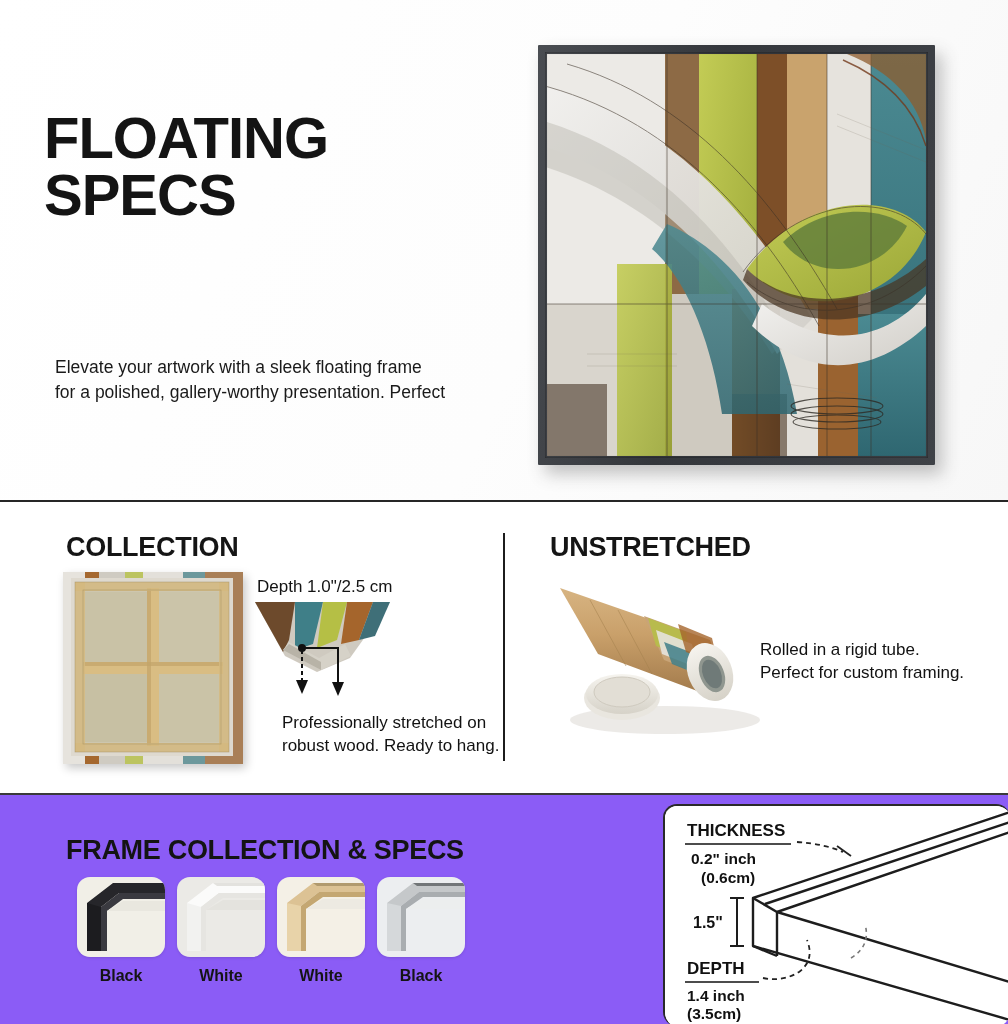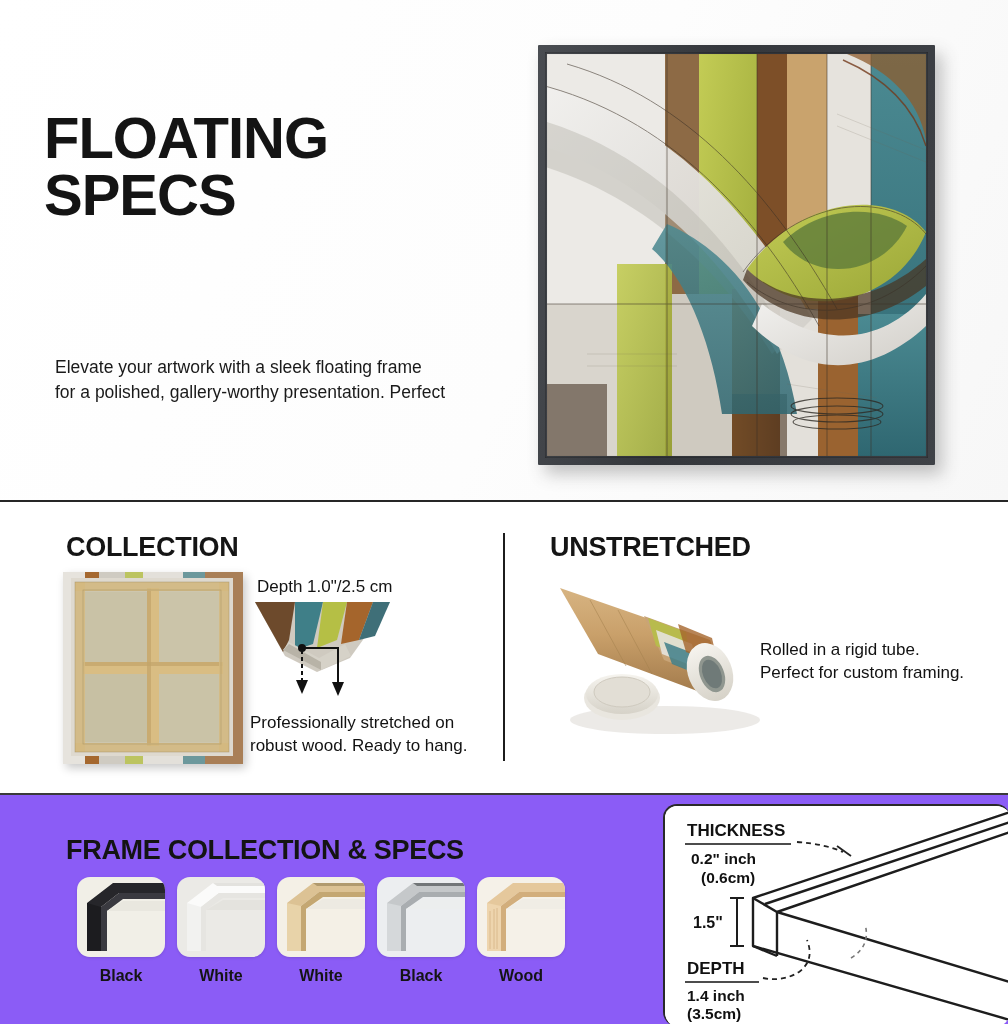--- a/index.html
+++ b/index.html
@@ -53,21 +53,21 @@
       overflow:hidden;box-shadow:3px 4px 9px rgba(0,0,0,.22);}
   .canvas-photo svg{display:block;width:100%;height:100%;}
 
   .depth-label{position:absolute;left:257px;top:75px;font-size:17px;color:#131313;white-space:nowrap;}
   .depth-img{position:absolute;left:255px;top:98px;width:135px;height:72px;overflow:hidden;}
   .depth-img svg{display:block;width:100%;height:100%;}
   .depth-arrows{position:absolute;left:290px;top:140px;width:80px;height:60px;}
   .depth-arrows svg{display:block;width:100%;height:100%;}
   .stretch-note{position:absolute;left:250px;top:210px;width:250px;
       font-size:17px;line-height:1.35;color:#121212;}
-  .stretch-note span{display:block;}
+  .stretch-note span{display:block;margin-left:32px;}
 
   
   .tube-photo{position:absolute;left:560px;top:78px;width:200px;height:160px;overflow:hidden;}
   .tube-photo svg{display:block;width:100%;height:100%;}
   .tube-note{position:absolute;left:760px;top:136px;width:250px;
       font-size:17px;line-height:1.38;color:#121212;}
   .tube-note span{display:block;}
 
   
   .sec3{position:absolute;left:0;top:795px;width:1008px;height:229px;background:#8b5cf6;}
@@ -376,37 +376,20 @@
             <path d="M 10 26 L 36 6 L 88 6 L 88 15 L 42 15 L 24 29 L 24 74 L 10 74 Z" fill="#c5c8ca"></path>
             <path d="M 24 29 L 42 15 L 88 15 L 88 20 L 46 20 L 29 32 L 29 74 L 24 74 Z" fill="#a9adb0"></path>
             <path d="M 10 26 L 24 29 L 24 74 L 10 74 Z" fill="#d5d8da"></path>
             <path d="M 29 32 L 88 32 L 88 22 L 46 22 Z" fill="#eceeee"></path>
             <path d="M 36 6 L 88 6 L 88 9 L 40 9 Z" fill="#4e5356" opacity=".7"></path>
           </svg>
         </div>
         <div class="sw-label">Black</div>
       </div>
 
-      <div class="swatch">
-        <div class="sw-box">
-          <svg viewBox="0 0 88 80" preserveAspectRatio="none">
-            <rect width="88" height="80" fill="#f5f1e8"></rect>
-            <path d="M 10 26 L 36 6 L 88 6 L 88 15 L 42 15 L 24 29 L 24 74 L 10 74 Z" fill="#e5c89c"></path>
-            <path d="M 24 29 L 42 15 L 88 15 L 88 20 L 46 20 L 29 32 L 29 74 L 24 74 Z" fill="#d2ae7c"></path>
-            <path d="M 10 26 L 24 29 L 24 74 L 10 74 Z" fill="#eed5ae"></path>
-            <path d="M 29 32 L 88 32 L 88 22 L 46 22 Z" fill="#f0ede5"></path>
-            <g stroke="#c59f6d" stroke-width=".8" opacity=".6">
-              <path d="M 13 34 L 13 72"></path>
-                <path d="M 17 32 L 17 72"></path>
-                <path d="M 20 31 L 20 72"></path>
-            </g>
-          </svg>
-        </div>
-        <div class="sw-label">Wood</div>
-      </div>
     </div>
 
     <div class="specs">
       <svg viewBox="0 0 345 220">
         <rect width="345" height="220" fill="#ffffff"></rect>
 
         <g fill="none" stroke="#1d1d1d" stroke-width="2.4" stroke-linejoin="round">
           <path d="M 345 6 L 88 92 L 88 140 L 345 214"></path>
           <path d="M 345 16 L 100 98"></path>
           <path d="M 345 26 L 112 106 L 112 150"></path>

